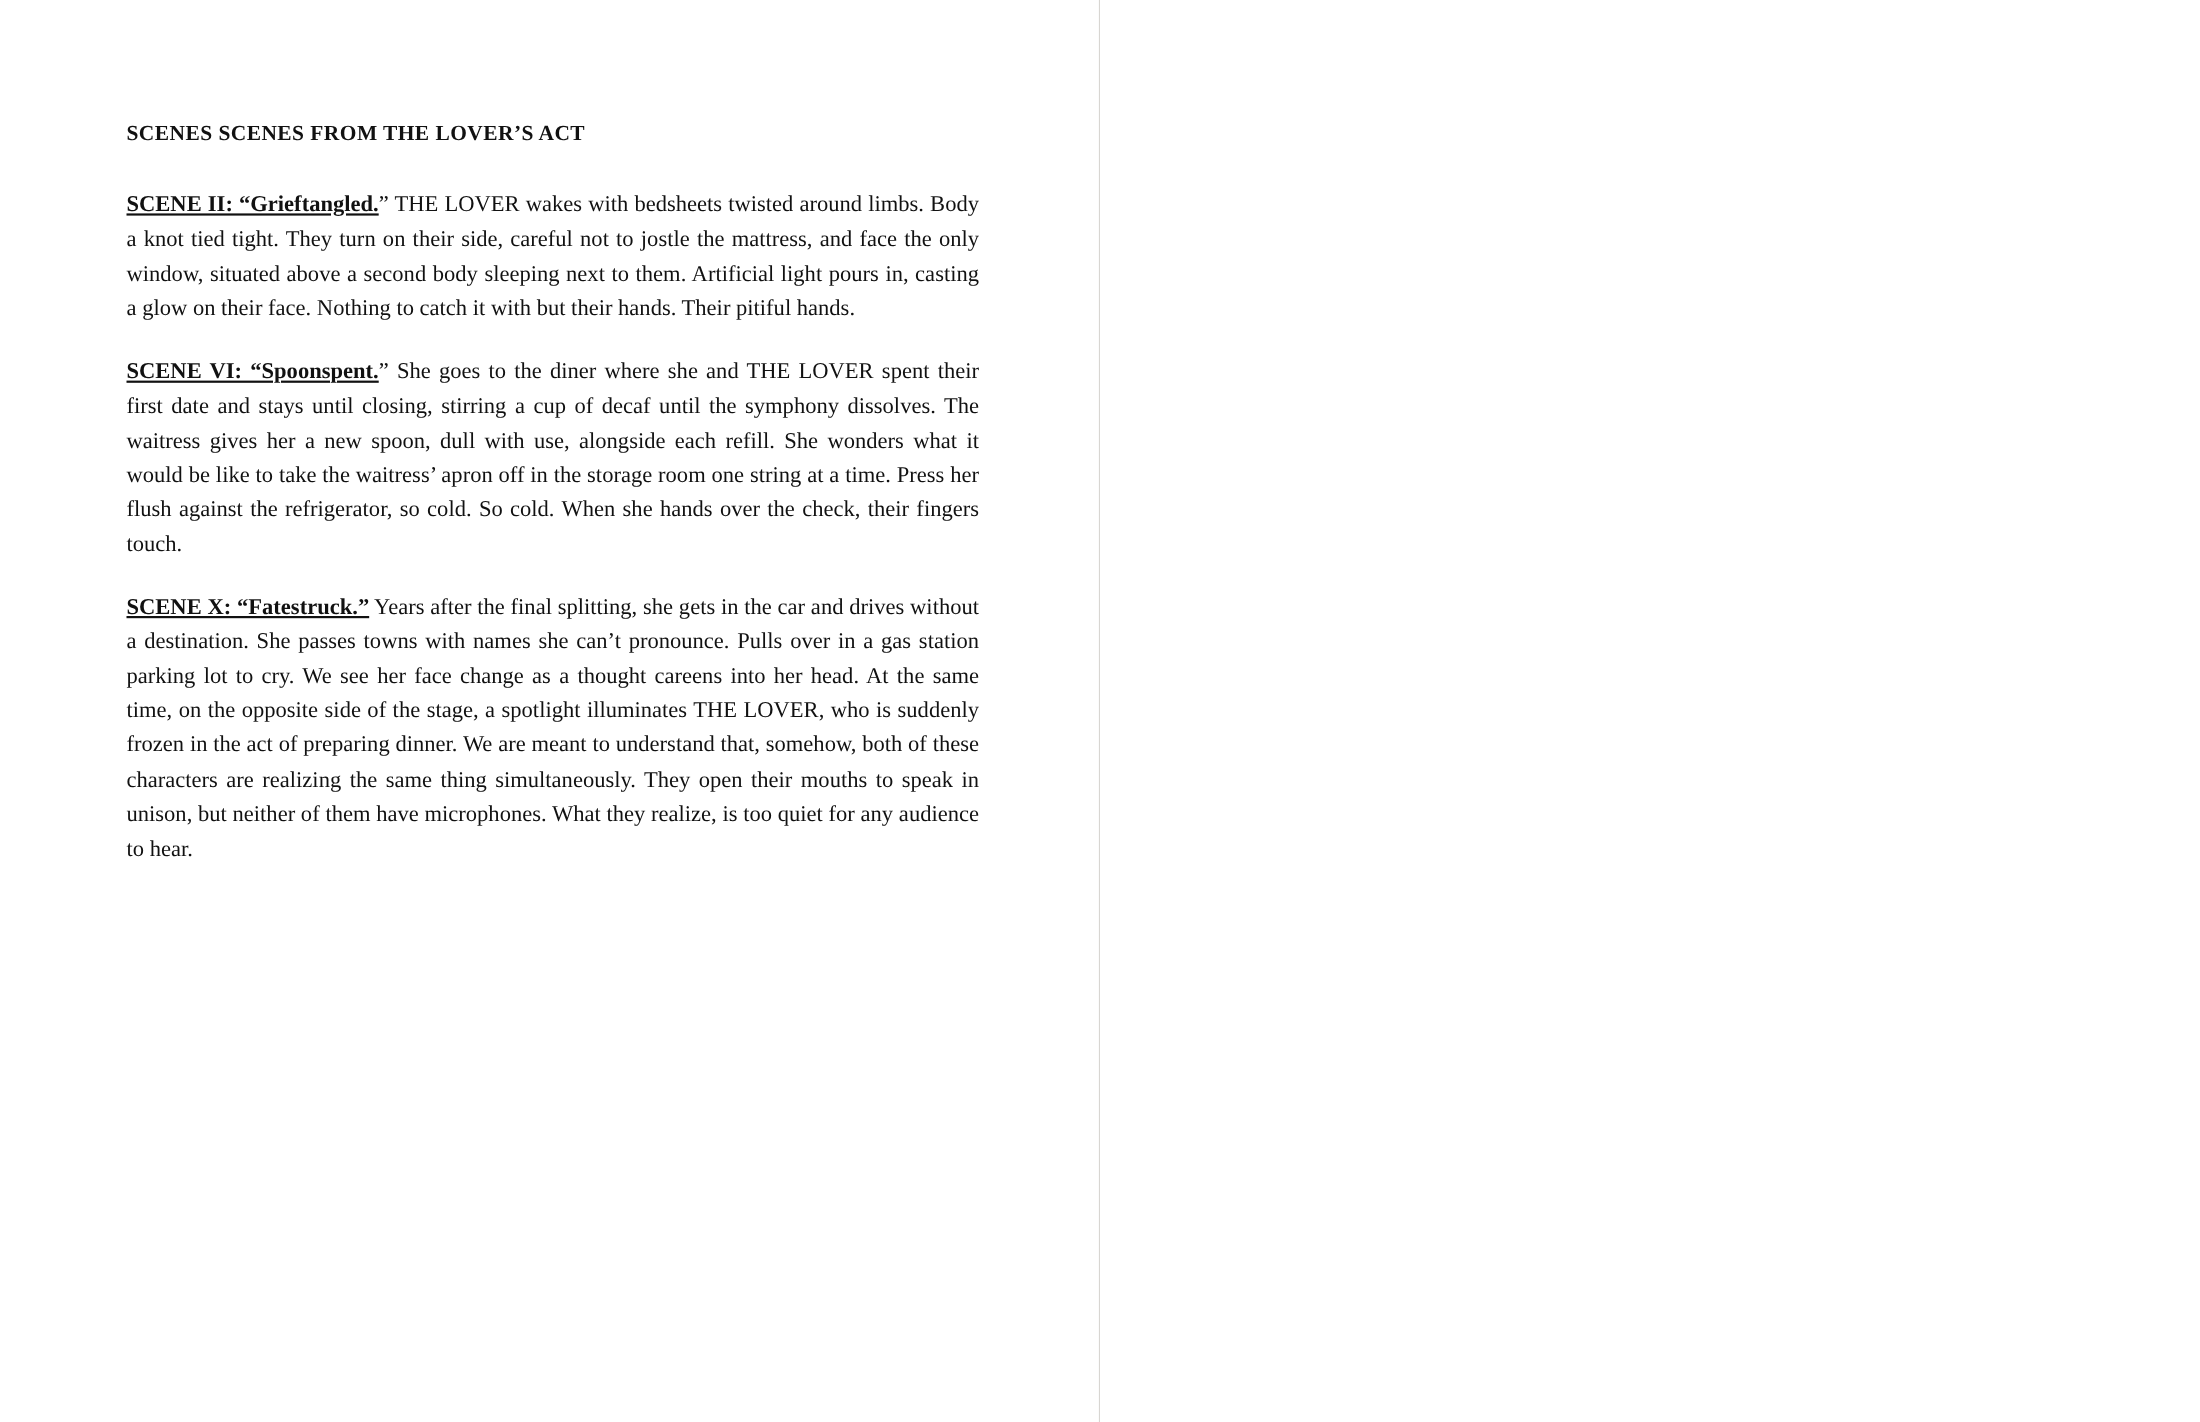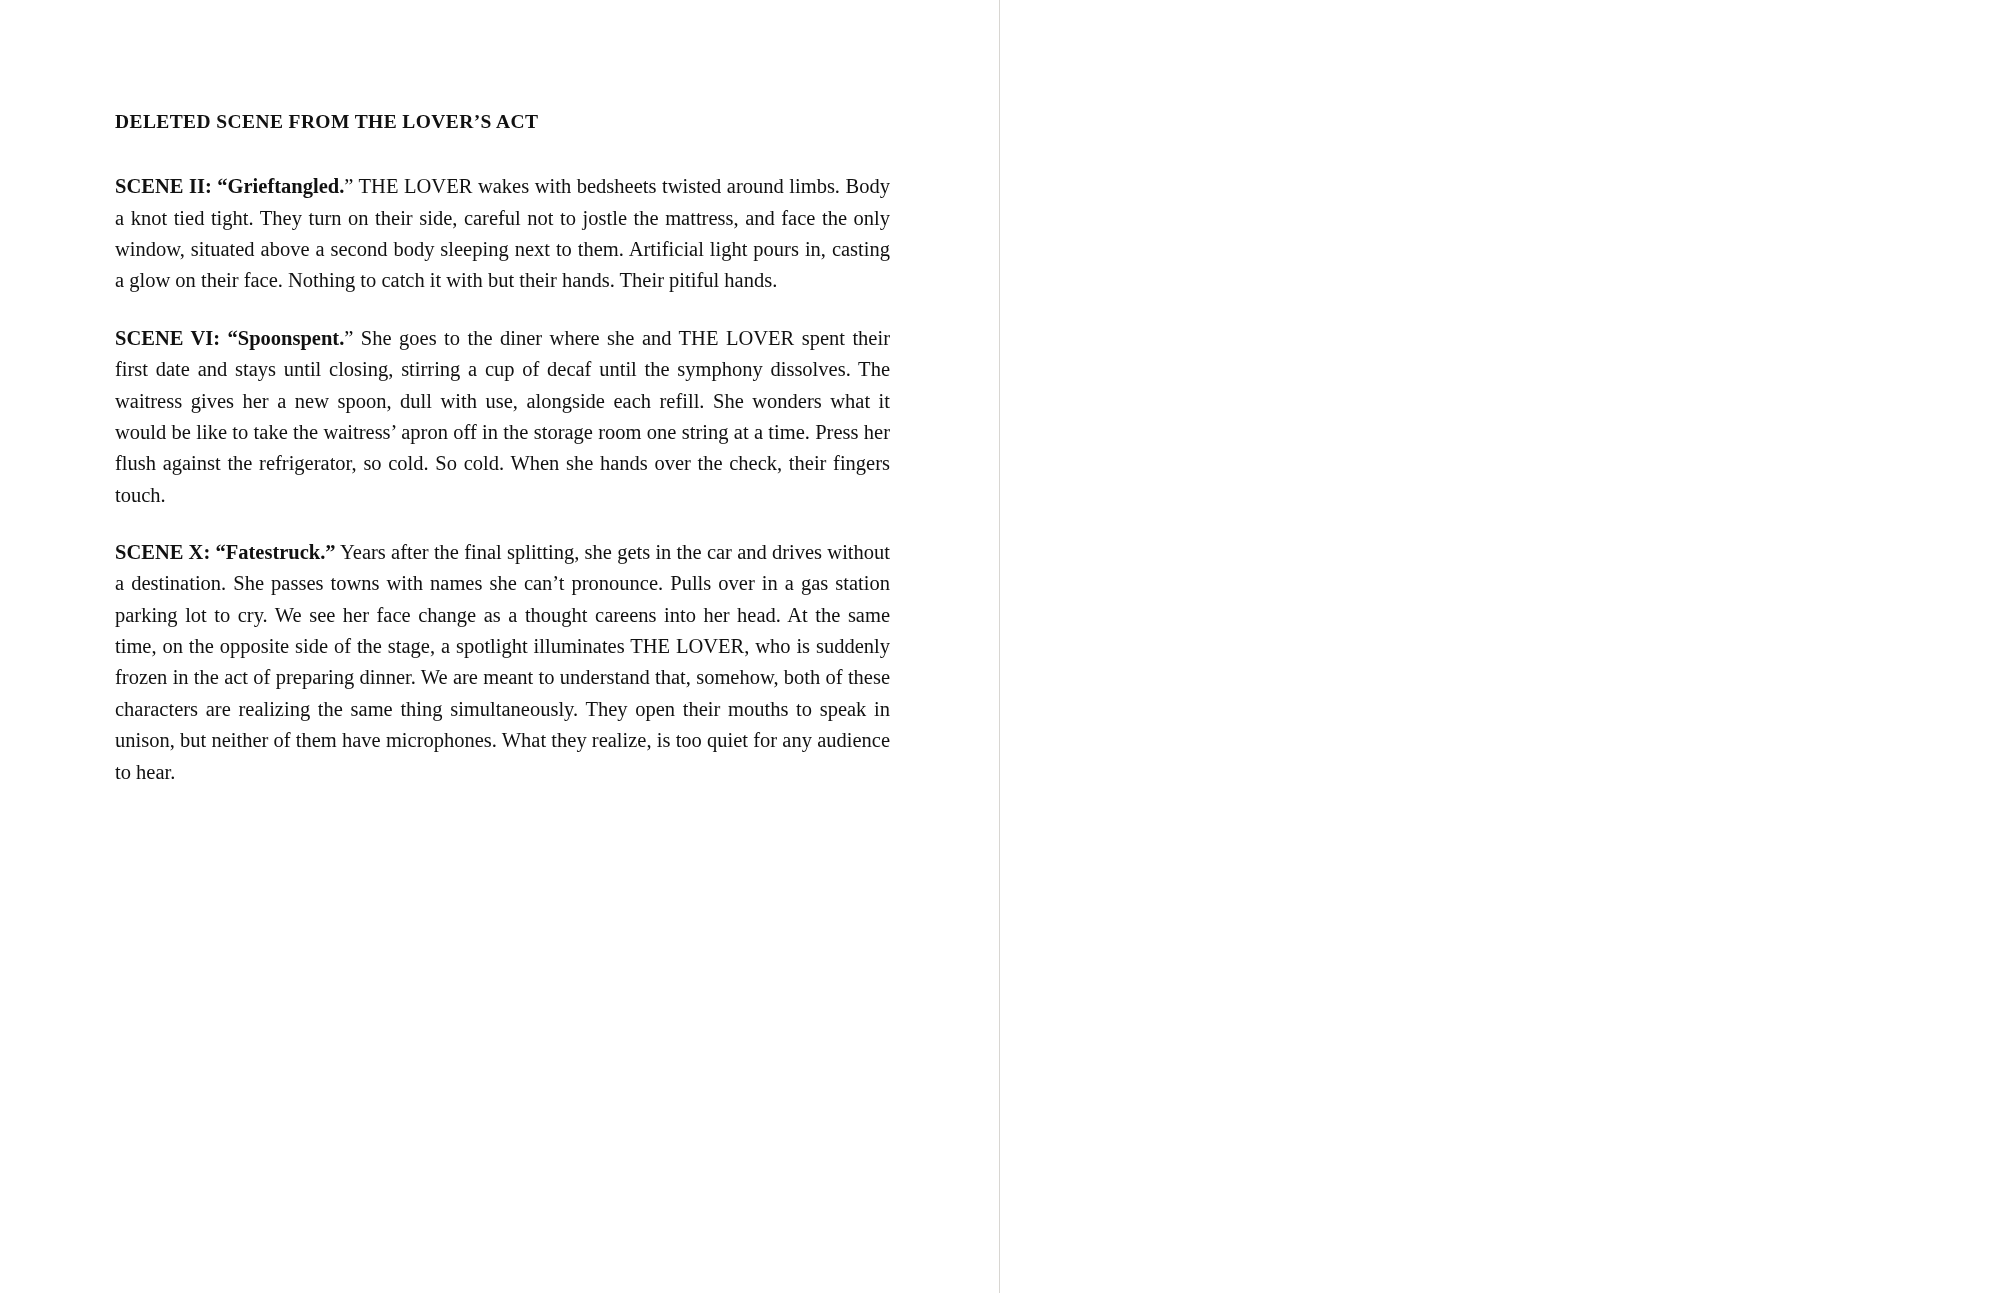--- a/index.html
+++ b/index.html
@@ -60,30 +60,31 @@
     margin: 0 0 26px 0;
     text-align: justify;
     text-justify: inter-word;
     hyphens: none;
   }
   p.prose:last-child {
     margin-bottom: 10px;
   }
   .scene-label {
     font-weight: bold;
+    text-decoration: underline;
   }
 </style>
 </head>
 <body>
 
 <div class="spread">
 
   <div class="page page-left">
     <div class="text-block-left">
-      <h1 class="heading">DELETED SCENE FROM THE LOVER’S ACT</h1>
+      <h1 class="heading">SCENES SCENES FROM THE LOVER’S ACT</h1>
 
       <p class="prose">
         <span class="scene-label">SCENE II: “Grieftangled.</span><span>” THE LOVER wakes with bedsheets twisted around limbs. Body a knot tied tight. They turn on their side, careful not to jostle the mattress, and face the only window, situated above a second body sleeping next to them. Artificial light pours in, casting a glow on their face. Nothing to catch it with but their hands. Their pitiful hands.</span>
       </p>
 
       <p class="prose">
         <span class="scene-label">SCENE VI: “Spoonspent.</span><span>” She goes to the diner where she and THE LOVER spent their first date and stays until closing, stirring a cup of decaf until the symphony dissolves. The waitress gives her a new spoon, dull with use, alongside each refill. She wonders what it would be like to take the waitress’ apron off in the storage room one string at a time. Press her flush against the refrigerator, so cold. So cold. When she hands over the check, their fingers touch.</span>
       </p>
 
       <p class="prose">

